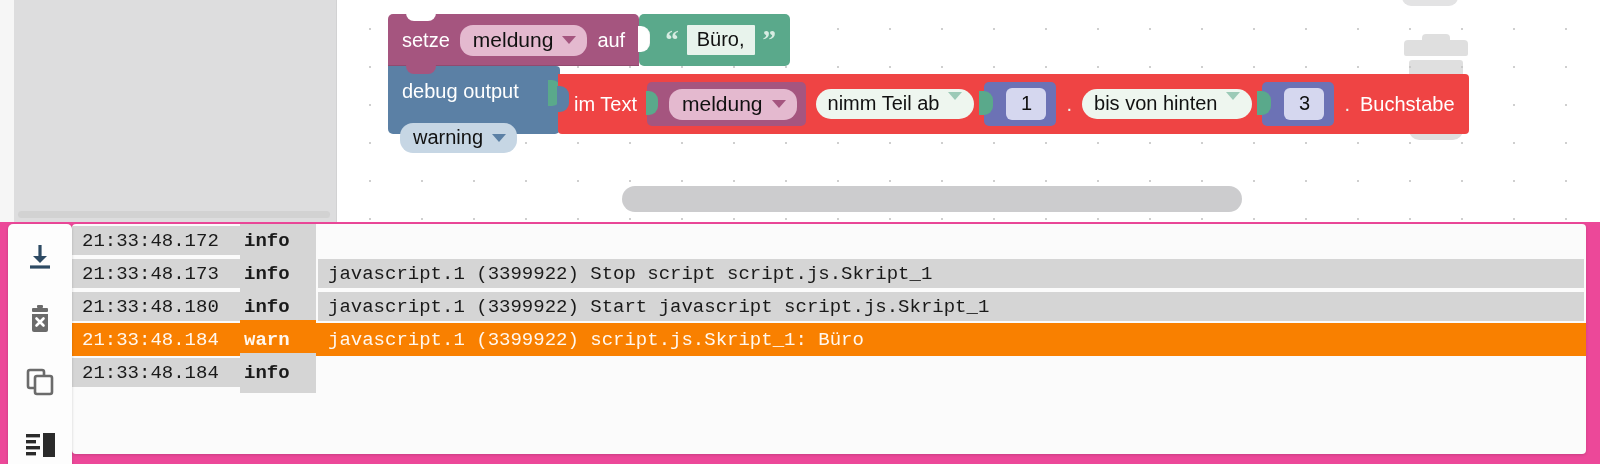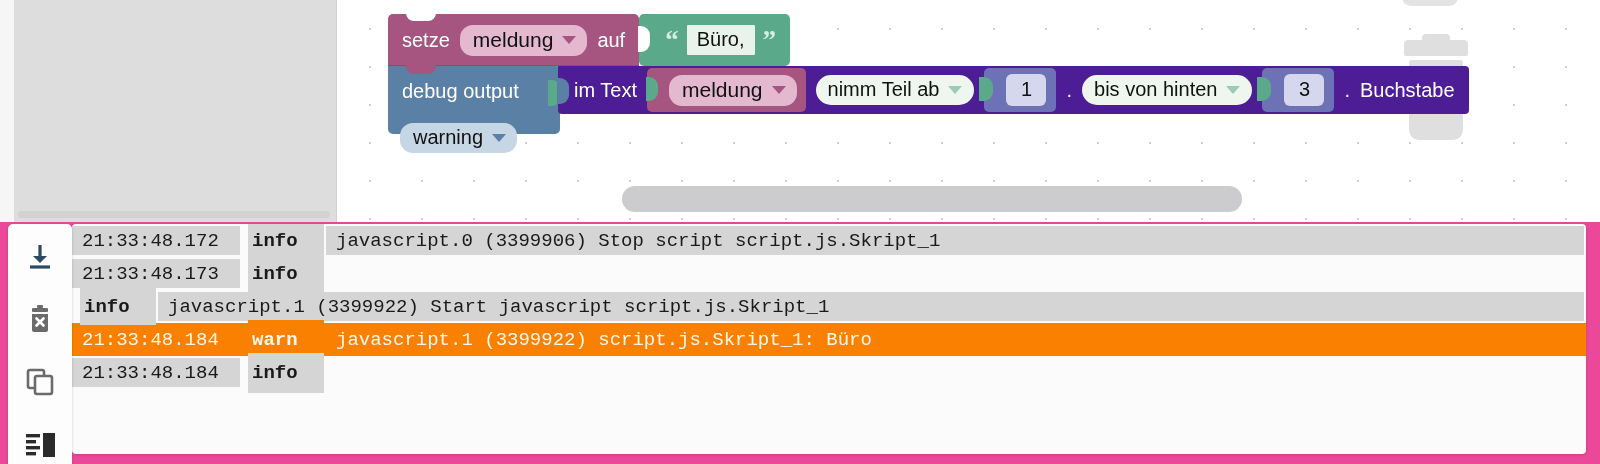--- a/index.html
+++ b/index.html
@@ -84,21 +84,21 @@
   .field-drop{
     display:inline-flex;align-items:center;gap:9px;
     background:#e4b9cf;border-radius:13px;padding:3px 11px 4px 13px;
     font-size:21px;color:#111;white-space:nowrap;
   }
   .field-drop .caret{
     width:0;height:0;border-left:7px solid transparent;border-right:7px solid transparent;
     border-top:8px solid #a5557f;display:inline-block;
   }
   .field-light{
-    display:inline-flex;align-items:center;
+    display:inline-flex;align-items:flex-start;
     background:#eef6ef;border-radius:15px;padding:3px 12px 4px 12px;
     font-size:20px;color:#111;white-space:nowrap;
   }
   .field-light .caret{
     width:0;height:0;border-left:7px solid transparent;border-right:7px solid transparent;
     border-top:8px solid #9ccab7;display:inline-block;margin-left:9px;
   }
 
   
   .str-blk{
@@ -141,22 +141,22 @@
     width:0;height:0;border-left:7px solid transparent;border-right:7px solid transparent;
     border-top:8px solid #5b80a5;display:inline-block;
   }
   .dbg-socket{
     position:absolute;right:-1px;top:14px;width:13px;height:26px;
     background:#5aa98b;border-radius:0 9px 9px 0;
   }
 
   
   .imtext-blk{
-    position:absolute;left:170px;top:52px;height:48px;
-    background:#4c1d95;border-radius:0 4px 4px 4px;
+    position:absolute;left:170px;top:60px;height:60px;
+    background:#ef4444;border-radius:0 4px 4px 4px;
     display:flex;align-items:center;gap:10px;padding:0 14px 0 16px;
     white-space:nowrap;
   }
   .imtext-blk .leftplug{
     position:absolute;left:-1px;top:12px;width:12px;height:26px;
     background:#5b80a5;border-radius:0 9px 9px 0;
   }
   .rose-var{
     position:relative;background:#a5557f;border-radius:5px;height:44px;
     display:inline-flex;align-items:center;padding:0 9px 0 22px;
@@ -205,21 +205,21 @@
     font-family:"Liberation Mono", monospace;font-size:19px;
     color:#1a1a1a;
   }
   .log-row .c-ts{
     width:168px;padding-left:10px;background:#d5d5d5;height:29px;
     display:flex;align-items:center;box-sizing:border-box;
   }
   .log-row .c-sev{
     width:76px;padding-left:4px;background:#d5d5d5;height:40px;
     display:flex;align-items:center;box-sizing:border-box;font-weight:bold;
-    margin-left:8px;
+    margin-left:0;
   }
   .log-row .c-msg{
     flex:1;padding-left:10px;background:#d5d5d5;height:29px;
     display:flex;align-items:center;box-sizing:border-box;
     margin-left:2px;margin-right:2px;white-space:nowrap;overflow:hidden;
   }
   .log-row.warn .c-ts,.log-row.warn .c-sev,.log-row.warn .c-msg{
     background:#f98000;color:#fff7ee;
   }
   .log-row.warn{background:#f98000;}
@@ -351,27 +351,28 @@
           <rect x="20" y="6" width="12" height="24" fill="#2b2b2b"></rect>
         </svg>
       </div>
     </div>
 
     <div class="log-table">
       <div id="log-rows">
           <div class="log-row">
             <div class="c-ts">21:33:48.172</div>
             <div class="c-sev">info</div>
-            <div class="c-msg">javascript.0 (3399906) Stop script script.js.Skript_1</div>
           </div>
           <div class="log-row">
             <div class="c-ts">21:33:48.173</div>
             <div class="c-sev">info</div>
+            <div class="c-msg">javascript.1 (3399922) Stop script script.js.Skript_1</div>
           </div>
           <div class="log-row">
+            <div class="c-ts">21:33:48.180</div>
             <div class="c-sev">info</div>
             <div class="c-msg">javascript.1 (3399922) Start javascript script.js.Skript_1</div>
           </div>
           <div class="log-row warn">
             <div class="c-ts">21:33:48.184</div>
             <div class="c-sev">warn</div>
             <div class="c-msg">javascript.1 (3399922) script.js.Skript_1: Büro</div>
           </div>
           <div class="log-row">
             <div class="c-ts">21:33:48.184</div>

